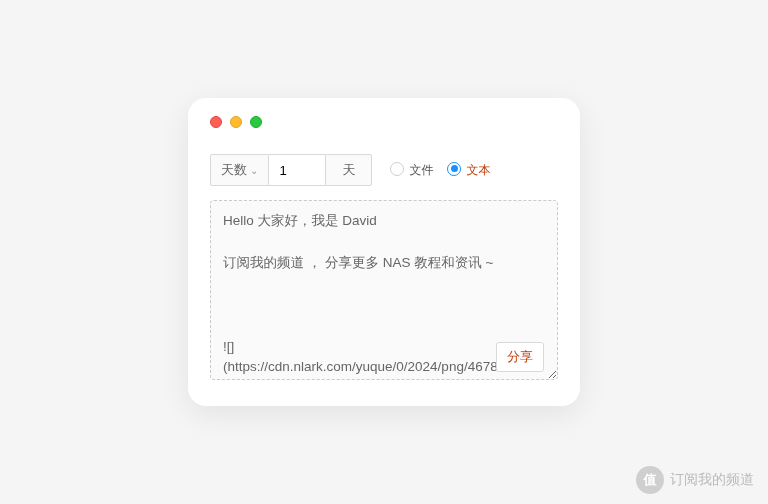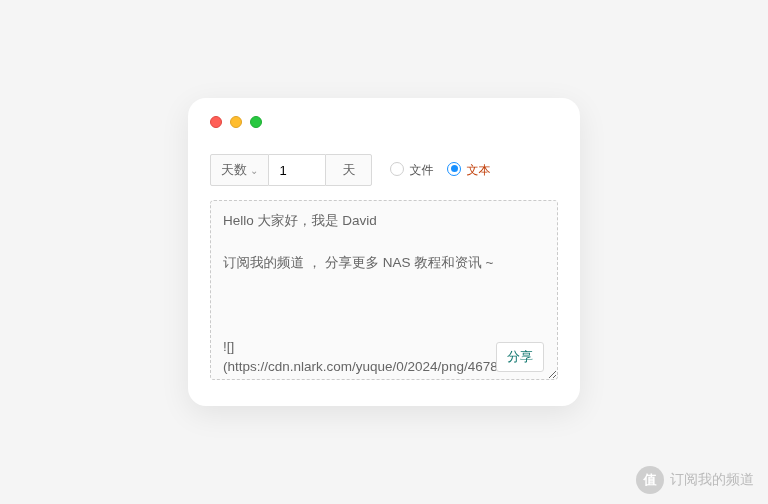--- a/index.html
+++ b/index.html
@@ -89,21 +89,21 @@
       outline: none;
       font-family: inherit;
       overflow-y: scroll;
     }
     .share-btn {
       position: absolute;
       right: 14px;
       bottom: 12px;
       background: #fff;
       border: 1px solid #d9d9d9;
-      color: #0f766e;
+      color: #c2410c;
       font-size: 13px;
       padding: 5px 10px;
       border-radius: 3px;
       cursor: pointer;
     }
     .watermark {
       position: absolute;
       right: 14px;
       bottom: 10px;
       display: flex; align-items: center; gap: 6px;

